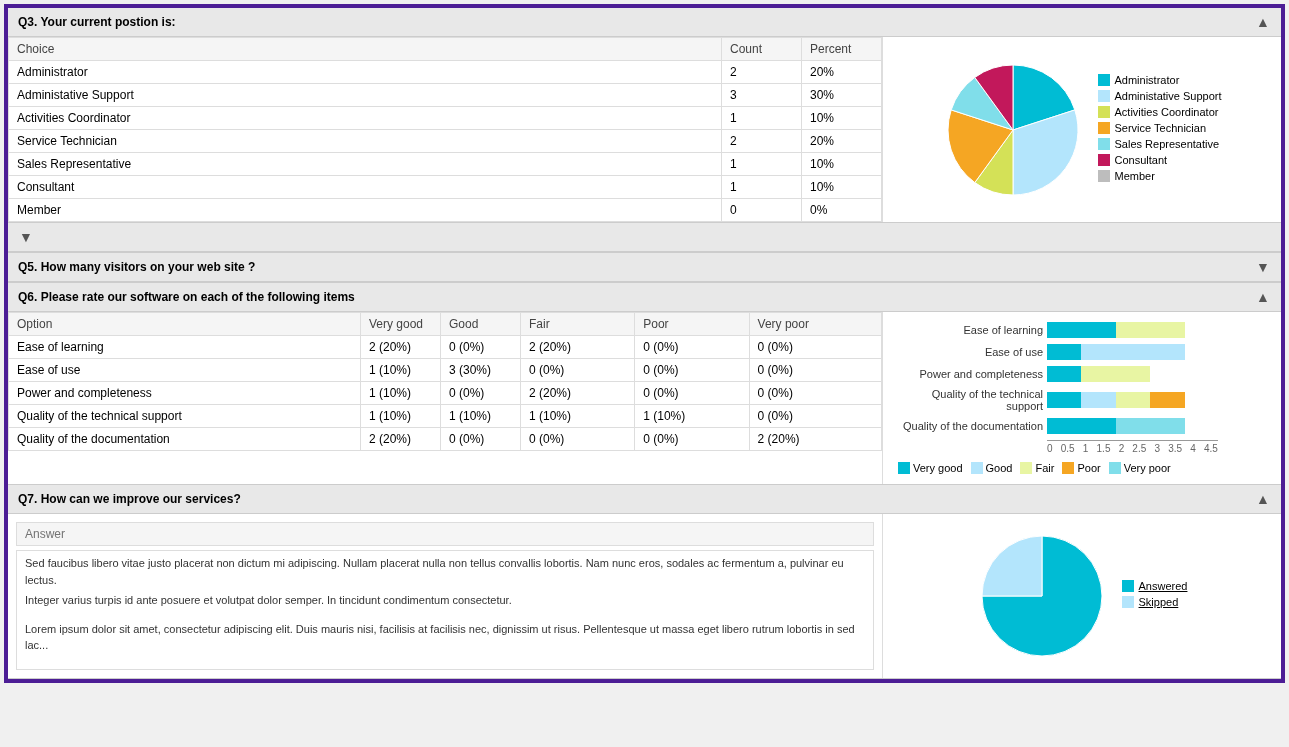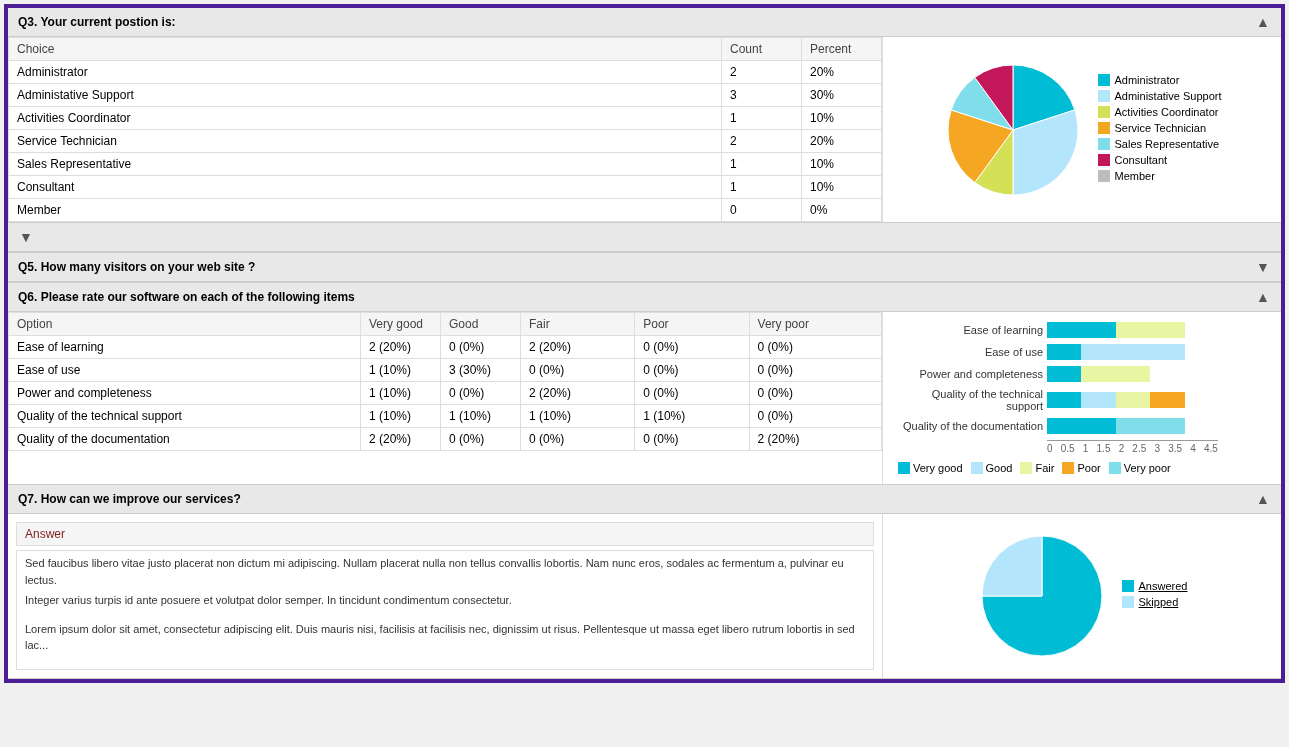--- a/index.html
+++ b/index.html
@@ -113,21 +113,21 @@
     .q7-table-area {
       flex: 0 0 875px;
       border-right: 1px solid #ddd;
       padding: 8px;
     }
     .answer-header {
       background: #f5f5f5;
       border: 1px solid #ddd;
       padding: 4px 8px;
       font-weight: normal;
-      color: #7f1d1d;
+      color: #737373;
       margin-bottom: 4px;
     }
     .answer-text {
       border: 1px solid #ddd;
       padding: 4px 8px;
       min-height: 120px;
       font-size: 11px;
       line-height: 1.5;
       color: #333;
     }

